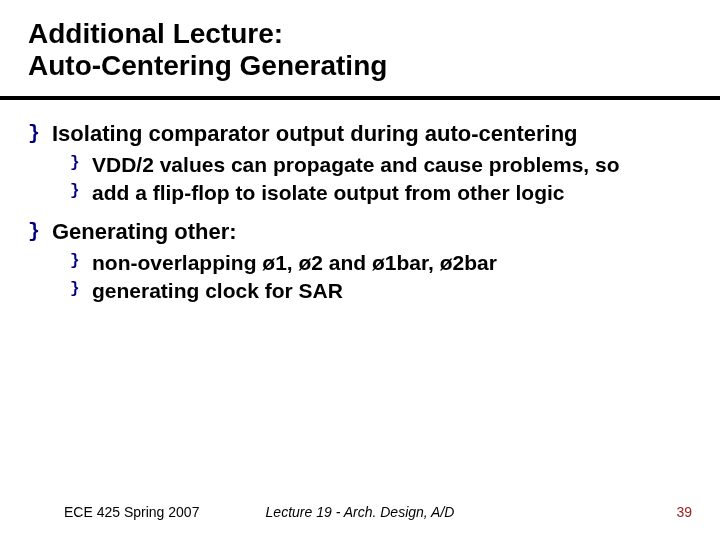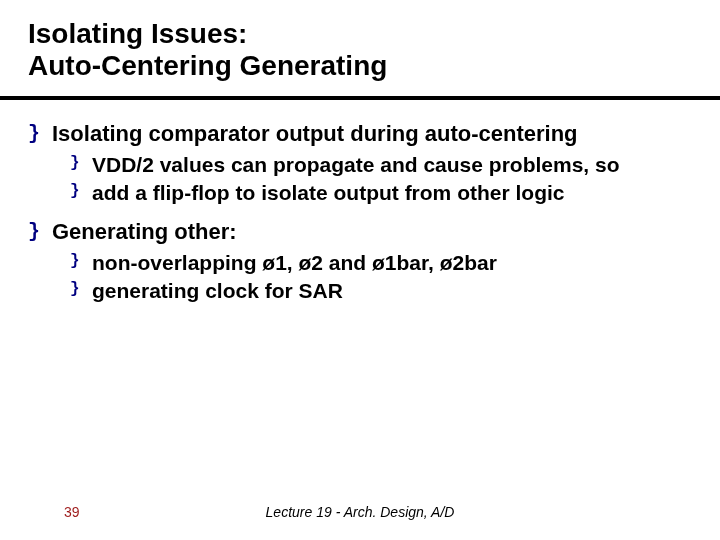--- a/index.html
+++ b/index.html
@@ -103,21 +103,21 @@
   .footer .right {
     color: #9e1b1b;
   }
 </style>
 </head>
 <body>
 
 <div class="slide">
 
   <div class="title-block">
-    <div class="title-line">Isolating Issues:</div>
+    <div class="title-line">Additional Lecture:</div>
     <div class="title-line">Auto-Centering Generating</div>
   </div>
 
   <hr class="divider">
 
   <div class="content">
 
     <div class="top-item">
       <div class="top-bullet">}</div>
       <div class="top-text">Isolating comparator output during auto-centering</div>
@@ -144,17 +144,18 @@
       </div>
       <div class="sub-item">
         <div class="sub-bullet">}</div>
         <div class="sub-text">generating clock for SAR</div>
       </div>
     </div>
 
   </div>
 
   <div class="footer">
+    <span class="left">ECE 425 Spring 2007</span>
     <span class="center">Lecture 19 - Arch. Design, A/D</span>
     <span class="right">39</span>
   </div>
 
 </div>
 
 </body></html>

